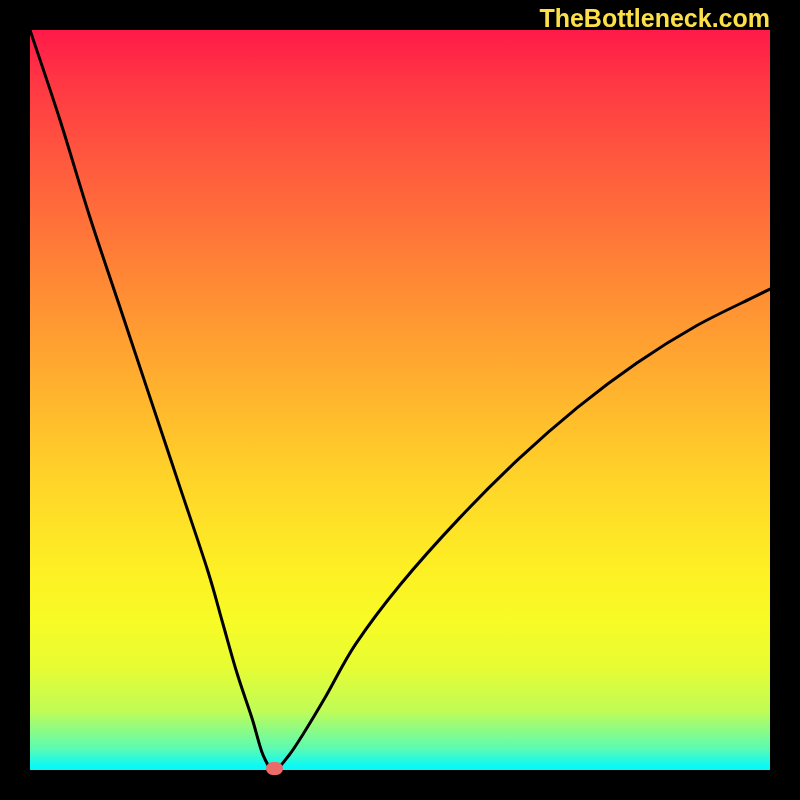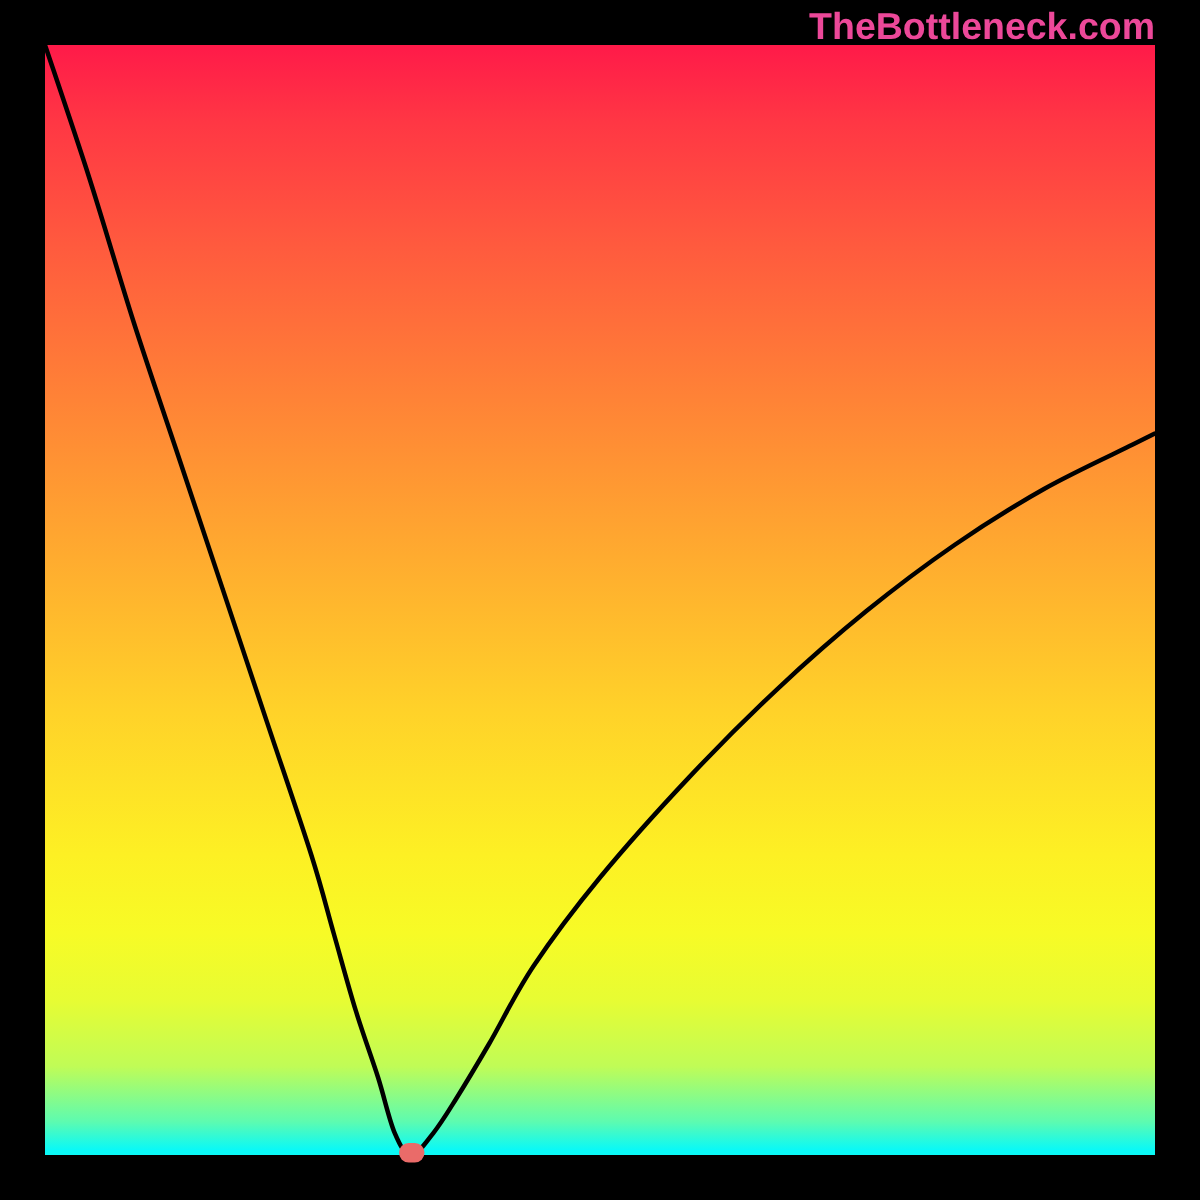--- a/index.html
+++ b/index.html
@@ -39,21 +39,21 @@
       #0bf9f6 100%
     );
   }
   .attribution {
     position: absolute;
     top: 4px;
     right: 30px;
     font-family: Arial, Helvetica, sans-serif;
     font-size: 25px;
     font-weight: bold;
-    color: #ec4899;
+    color: #fde047;
   }
   .curve-svg {
     position: absolute;
     left: 30px;
     top: 30px;
     width: 740px;
     height: 740px;
     overflow: visible;
   }
   .marker {

